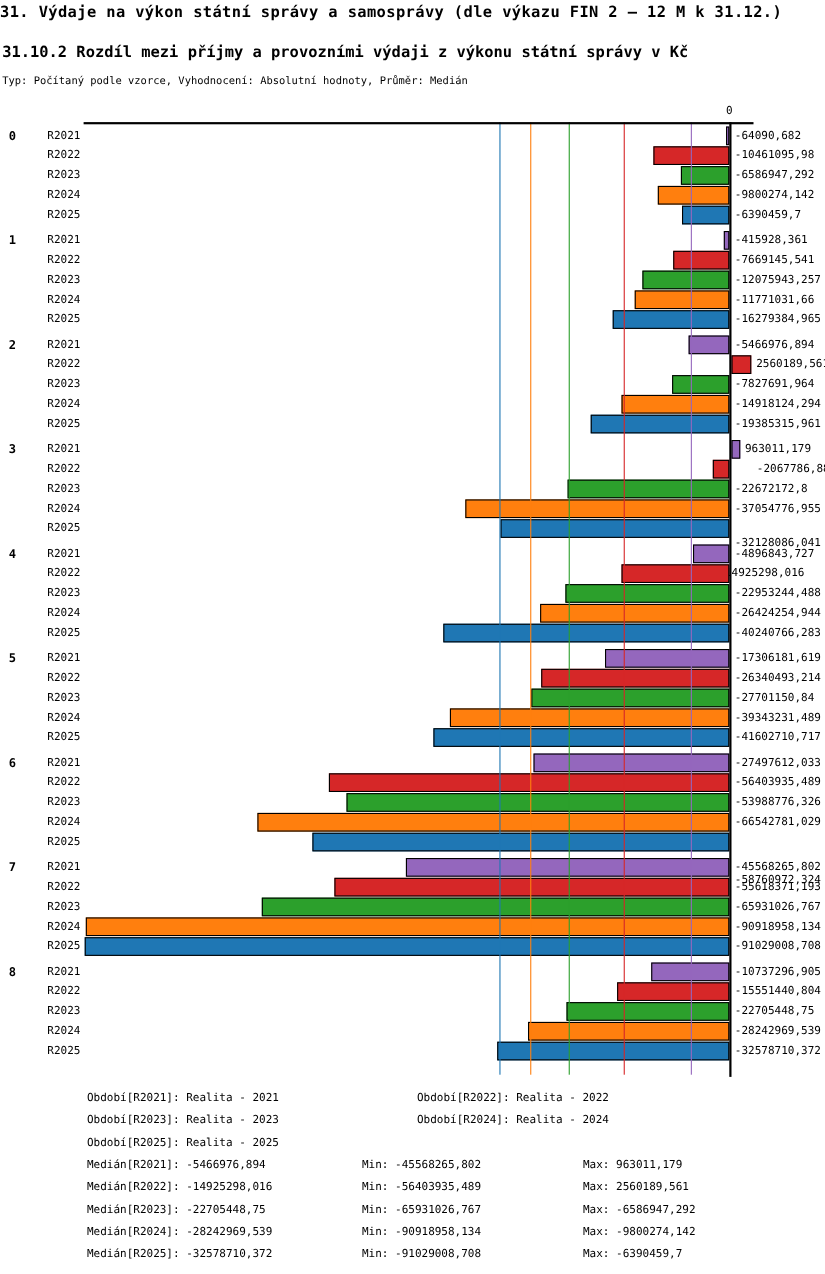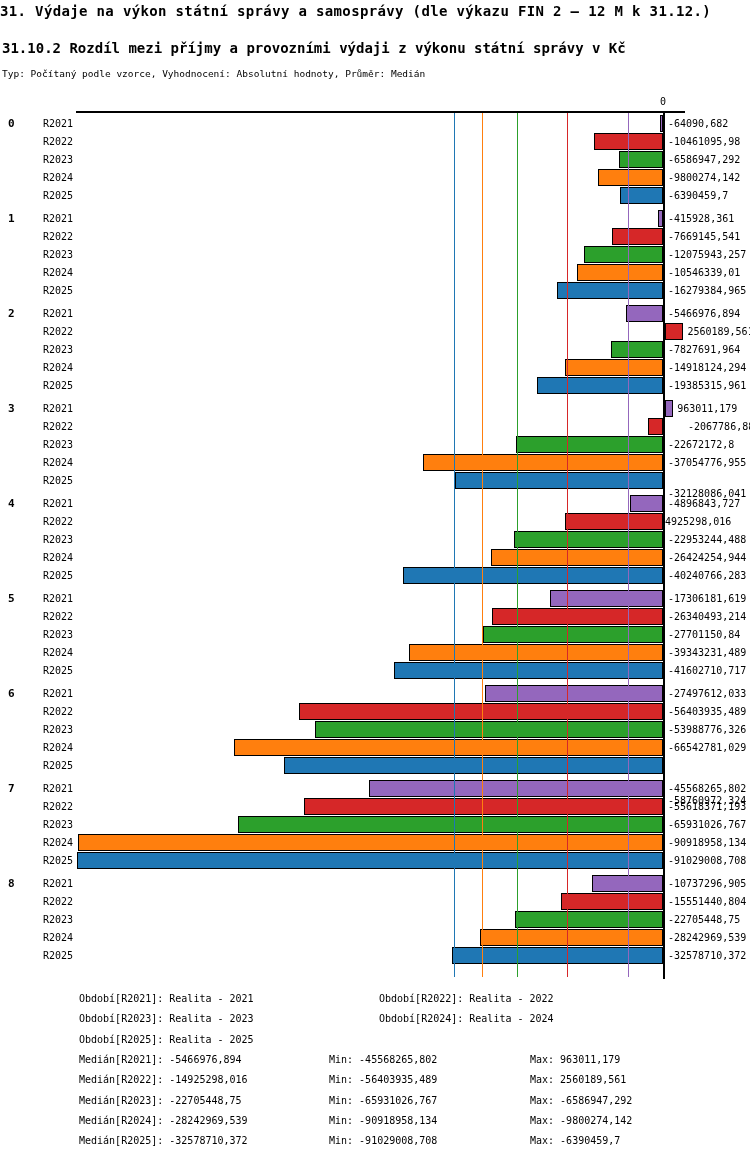--- a/index.html
+++ b/index.html
@@ -87,21 +87,21 @@
     <div class="abs bar" style="top: 99px; width: 2.6684px; background: rgb(148, 103, 189); left: 658.332px;"></div>
     <div class="abs value-label" style="top: 99px; left: 668px;">-415928,361</div>
     <div class="abs row-label" style="left: 43px; top: 117px;">R2022</div>
     <div class="abs bar" style="top: 117px; width: 49.2017px; background: rgb(214, 39, 40); left: 611.798px;"></div>
     <div class="abs value-label" style="top: 117px; left: 668px;">-7669145,541</div>
     <div class="abs row-label" style="left: 43px; top: 135px;">R2023</div>
     <div class="abs bar" style="top: 135px; width: 77.4737px; background: rgb(44, 160, 44); left: 583.526px;"></div>
     <div class="abs value-label" style="top: 135px; left: 668px;">-12075943,257</div>
     <div class="abs row-label" style="left: 43px; top: 153px;">R2024</div>
     <div class="abs bar" style="top: 153px; width: 83.9361px; background: rgb(255, 127, 14); left: 577.064px;"></div>
-    <div class="abs value-label" style="top: 153px; left: 668px;">-10546339,01</div>
+    <div class="abs value-label" style="top: 153px; left: 668px;">-11771031,66</div>
     <div class="abs row-label" style="left: 43px; top: 171px;">R2025</div>
     <div class="abs bar" style="top: 171px; width: 104.441px; background: rgb(31, 119, 180); left: 556.559px;"></div>
     <div class="abs value-label" style="top: 171px; left: 668px;">-16279384,965</div>
     <div class="abs group-label" style="left: 8px; top: 194px;">2</div>
     <div class="abs row-label" style="left: 43px; top: 194px;">R2021</div>
     <div class="abs bar" style="top: 194px; width: 35.0736px; background: rgb(148, 103, 189); left: 625.926px;"></div>
     <div class="abs value-label" style="top: 194px; left: 668px;">-5466976,894</div>
     <div class="abs row-label" style="left: 43px; top: 212px;">R2022</div>
     <div class="abs bar" style="top: 212px; width: 16.425px; background: rgb(214, 39, 40); left: 665px;"></div>
     <div class="abs value-label" style="top: 212px; left: 687.425px;">2560189,561</div>

